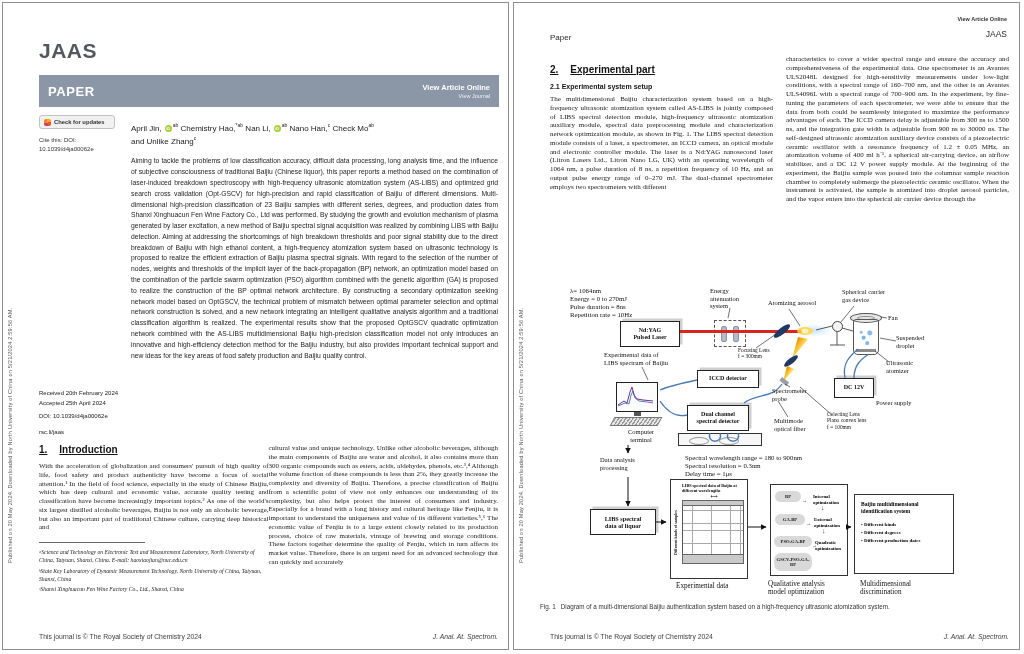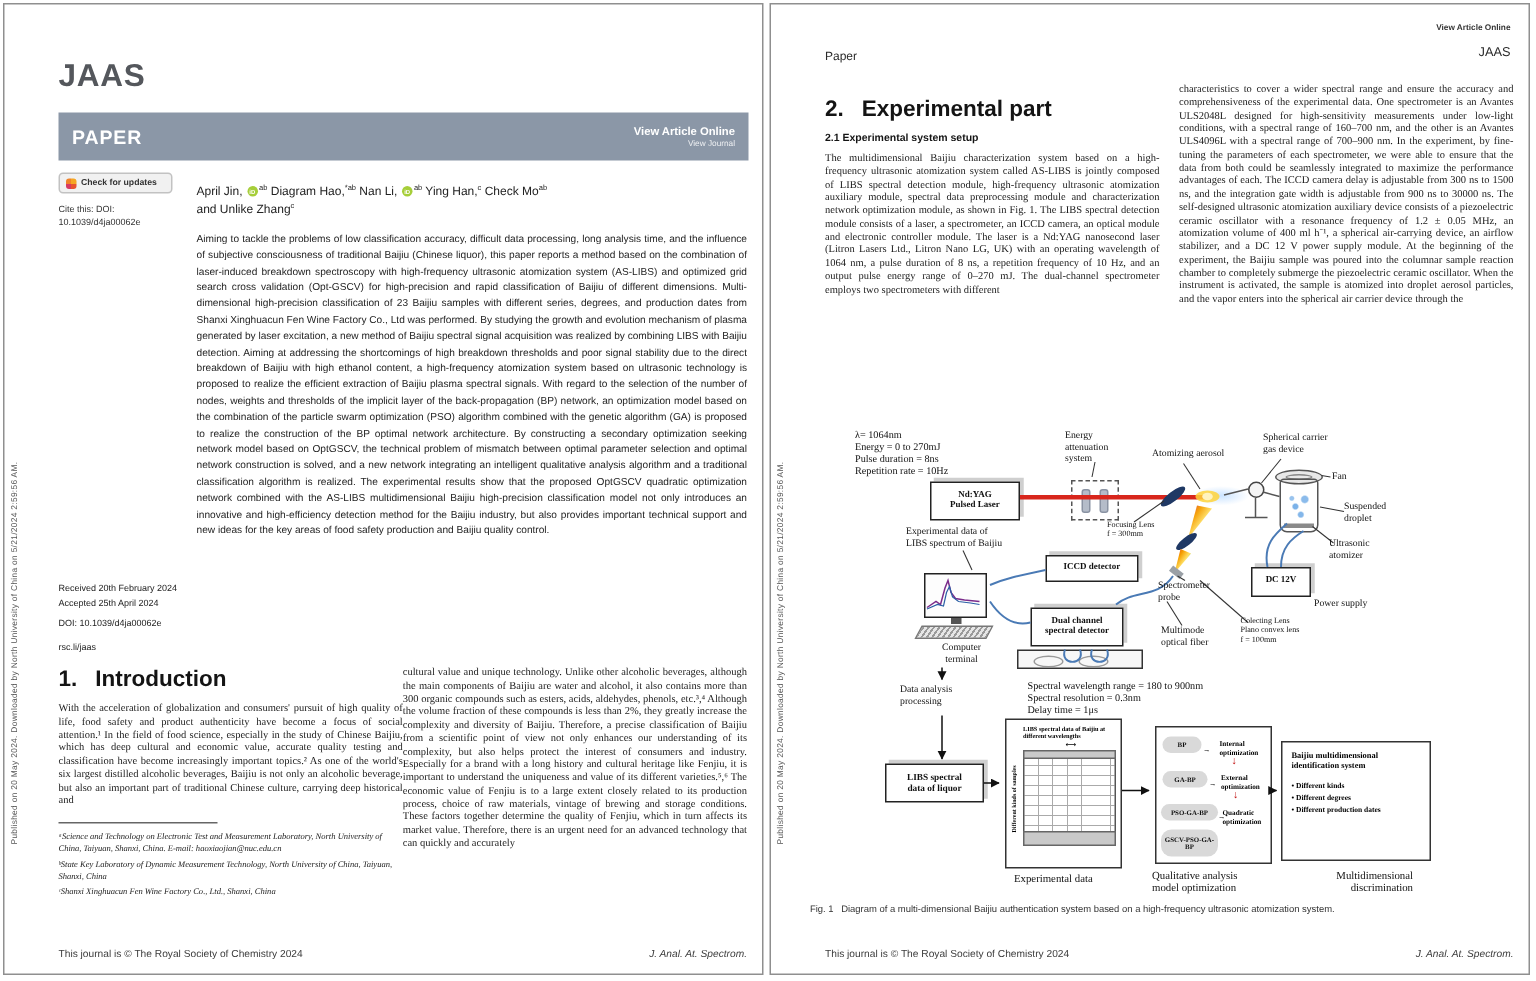--- a/index.html
+++ b/index.html
@@ -43,21 +43,21 @@
   .title-col h1 { font-size:14.5px; line-height:1.28; font-weight:700; color:#141414; }
   .authors { margin-top:9px; font-size:8px; line-height:1.5; color:#222; }
   .authors sup { font-size:5px; }
   .orcid { display:inline-block; width:7px; height:7px; border-radius:50%; background:#a6ce39;
     color:#fff; font-size:4px; line-height:7px; font-weight:700; text-align:center; margin:0 1px 0 3px; vertical-align:1px; }
   .orcid::before { content:"iD"; }
   .abstract { margin-top:9px; font-size:6.75px; line-height:1.6; text-align:justify; color:#242424; }
 
   .twocol { position:absolute; left:36px; right:10px; top:441px; display:flex; }
   .col { flex:1; min-width:0; }
-  h2.sec { font-size:15px; font-weight:700; color:#141414; margin-bottom:7px; }
+  h2.sec { font-size:10px; font-weight:700; color:#141414; margin-bottom:7px;text-decoration:underline; }
   h2.sec .num { margin-right:12px; }
   p.body { font-family:"Liberation Serif",serif; font-size:7px; line-height:1.25; text-align:justify; color:#1a1a1a; }
   .fnrule { width:46%; border-top:1px solid #666; margin:10px 0 5px; }
   .fn { font-family:"Liberation Serif",serif; font-style:italic; font-size:5.7px; line-height:1.45; color:#222; margin-bottom:2px; }
 
   .pfooter { position:absolute; left:36px; right:10px; bottom:9px; display:flex; justify-content:space-between;
     font-size:6.8px; color:#3c3c3c; }
   .jital { font-style:italic; }
 
   
@@ -156,21 +156,21 @@
     <div class="recv">
       <div>Received 20th February 2024</div>
       <div>Accepted 25th April 2024</div>
       <div class="doi">DOI: 10.1039/d4ja00062e</div>
       <div class="rsclink">rsc.li/jaas</div>
     </div>
 
     <div class="title-col">
       <div class="authors">
         <div>
-          <span>April Jin,</span><span class="orcid"></span><sup>ab</sup><span> Diagram Hao,</span><sup>*ab</sup><span> Nan Li,</span><span class="orcid"></span><sup>ab</sup><span> Ying Han,</span><sup>c</sup><span> Check Mo</span><sup>ab</sup>
+          <span>April Jin,</span><span class="orcid"></span><sup>ab</sup><span> Chemistry Hao,</span><sup>*ab</sup><span> Nan Li,</span><span class="orcid"></span><sup>ab</sup><span> Nano Han,</span><sup>c</sup><span> Check Mo</span><sup>ab</sup>
         </div>
         <div>
           <span>and Unlike Zhang</span><sup>c</sup>
         </div>
       </div>
       <div class="abstract">Aiming to tackle the problems of low classification accuracy, difficult data processing, long analysis time, and the influence of subjective consciousness of traditional Baijiu (Chinese liquor), this paper reports a method based on the combination of laser-induced breakdown spectroscopy with high-frequency ultrasonic atomization system (AS-LIBS) and optimized grid search cross validation (Opt-GSCV) for high-precision and rapid classification of Baijiu of different dimensions. Multi-dimensional high-precision classification of 23 Baijiu samples with different series, degrees, and production dates from Shanxi Xinghuacun Fen Wine Factory Co., Ltd was performed. By studying the growth and evolution mechanism of plasma generated by laser excitation, a new method of Baijiu spectral signal acquisition was realized by combining LIBS with Baijiu detection. Aiming at addressing the shortcomings of high breakdown thresholds and poor signal stability due to the direct breakdown of Baijiu with high ethanol content, a high-frequency atomization system based on ultrasonic technology is proposed to realize the efficient extraction of Baijiu plasma spectral signals. With regard to the selection of the number of nodes, weights and thresholds of the implicit layer of the back-propagation (BP) network, an optimization model based on the combination of the particle swarm optimization (PSO) algorithm combined with the genetic algorithm (GA) is proposed to realize the construction of the BP optimal network architecture. By constructing a secondary optimization seeking network model based on OptGSCV, the technical problem of mismatch between optimal parameter selection and optimal network construction is solved, and a new network integrating an intelligent qualitative analysis algorithm and a traditional classification algorithm is realized. The experimental results show that the proposed OptGSCV quadratic optimization network combined with the AS-LIBS multidimensional Baijiu high-precision classification model not only introduces an innovative and high-efficiency detection method for the Baijiu industry, but also provides important technical support and new ideas for the key areas of food safety production and Baijiu quality control.</div>
     </div>
 
     <div class="twocol">
       <div class="col">
@@ -364,21 +364,21 @@
       <div class="fl" style="left:78px;top:141px;width:42px;text-align:center;">Computer
 terminal</div>
       <div class="fl" style="left:58px;top:169px;width:52px;">Data analysis
 processing</div>
       <div class="fl" style="left:143px;top:167px;width:160px;font-size:6.8px;">Spectral wavelength range = 180 to 900nm
 Spectral resolution = 0.3nm
 Delay time = 1μs</div>
       <div class="fl cap" style="left:134px;top:295px;width:80px;">Experimental data</div>
       <div class="fl cap" style="left:226px;top:293px;width:82px;">Qualitative analysis
 model optimization</div>
-      <div class="fl cap" style="left:318px;top:293px;width:82px;text-align:right;">Multidimensional
+      <div class="fl cap" style="left:318px;top:293px;width:82px;">Multidimensional
 discrimination</div>
     </div>
 
     <div class="figcap">
       <span class="cl">Fig. 1</span><span>Diagram of a multi-dimensional Baijiu authentication system based on a high-frequency ultrasonic atomization system.</span>
     </div>
 
     <div class="pfooter">
       <span>This journal is © The Royal Society of Chemistry 2024</span>
       <span class="jital">J. Anal. At. Spectrom.</span>

